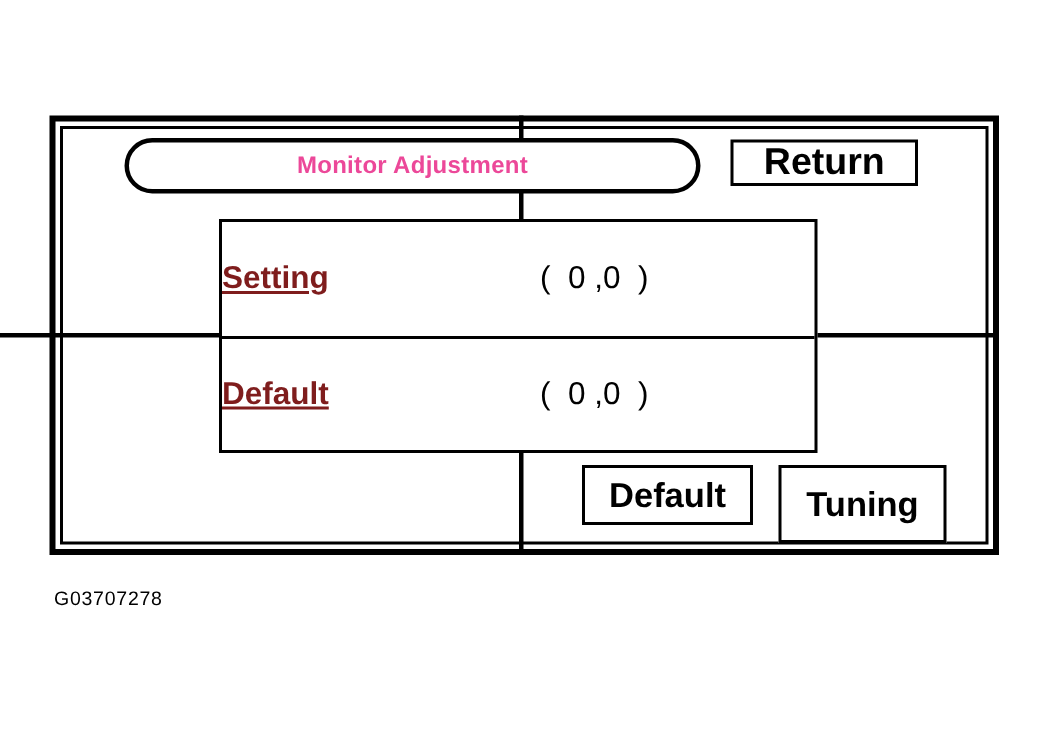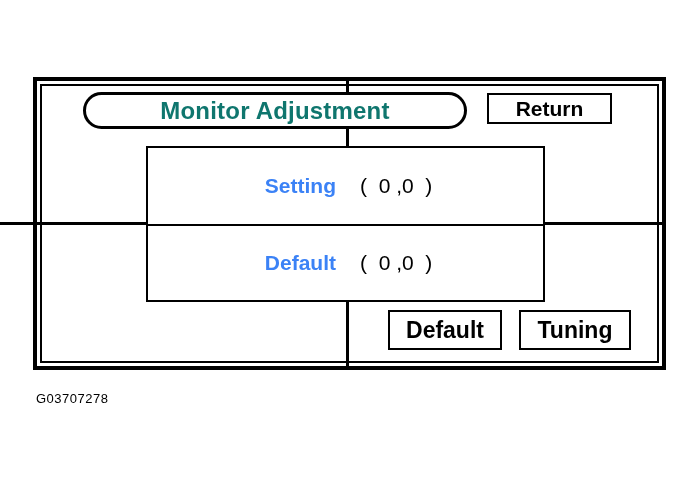--- a/index.html
+++ b/index.html
@@ -64,43 +64,43 @@
     height: 37px;
     box-sizing: border-box;
     border: 3px solid #000000;
     border-radius: 19px;
     background: #ffffff;
     display: flex;
     align-items: center;
     justify-content: center;
   }
   #title-pill .title-text {
-    font-size: 24px;
+    font-size: 16px;
     font-weight: bold;
     letter-spacing: 0.2px;
-    color: #0f766e;
+    color: #ec4899;
     white-space: nowrap;
   }
 
   
   #return-button {
     position: absolute;
     left: 487px;
     top: 93px;
     width: 125px;
     height: 31px;
     box-sizing: border-box;
     border: 2px solid #000000;
     background: #ffffff;
     display: flex;
     align-items: center;
     justify-content: center;
   }
   #return-button .btn-text {
-    font-size: 21px;
+    font-size: 25px;
     font-weight: bold;
     color: #000000;
     white-space: nowrap;
   }
 
   
   #data-table {
     position: absolute;
     left: 146px;
     top: 146px;
@@ -119,25 +119,26 @@
     display: flex;
     align-items: center;
   }
   #data-table .table-row.row-0 { top: 0; }
   #data-table .table-row.row-1 { top: 50%; border-top: 2px solid #000000; }
 
   #data-table .cell-label {
     width: 200px;
     box-sizing: border-box;
     padding-right: 12px;
-    text-align: right;
+    text-align: left;
     font-size: 21px;
     font-weight: bold;
-    color: #3b82f6;
-    white-space: nowrap;
+    color: #7f1d1d;
+    white-space: nowrap;
+    text-decoration: underline;
   }
   #data-table .cell-value {
     flex: 1;
     box-sizing: border-box;
     padding-left: 12px;
     text-align: left;
     font-size: 21px;
     font-weight: normal;
     color: #000000;
     white-space: pre;
@@ -155,21 +156,21 @@
     background: #ffffff;
     display: flex;
     align-items: center;
     justify-content: center;
   }
   #tuning-button {
     position: absolute;
     left: 519px;
     top: 310px;
     width: 112px;
-    height: 40px;
+    height: 52px;
     box-sizing: border-box;
     border: 2px solid #000000;
     background: #ffffff;
     display: flex;
     align-items: center;
     justify-content: center;
   }
   #default-button .btn-text,
   #tuning-button .btn-text {
     font-size: 23px;

